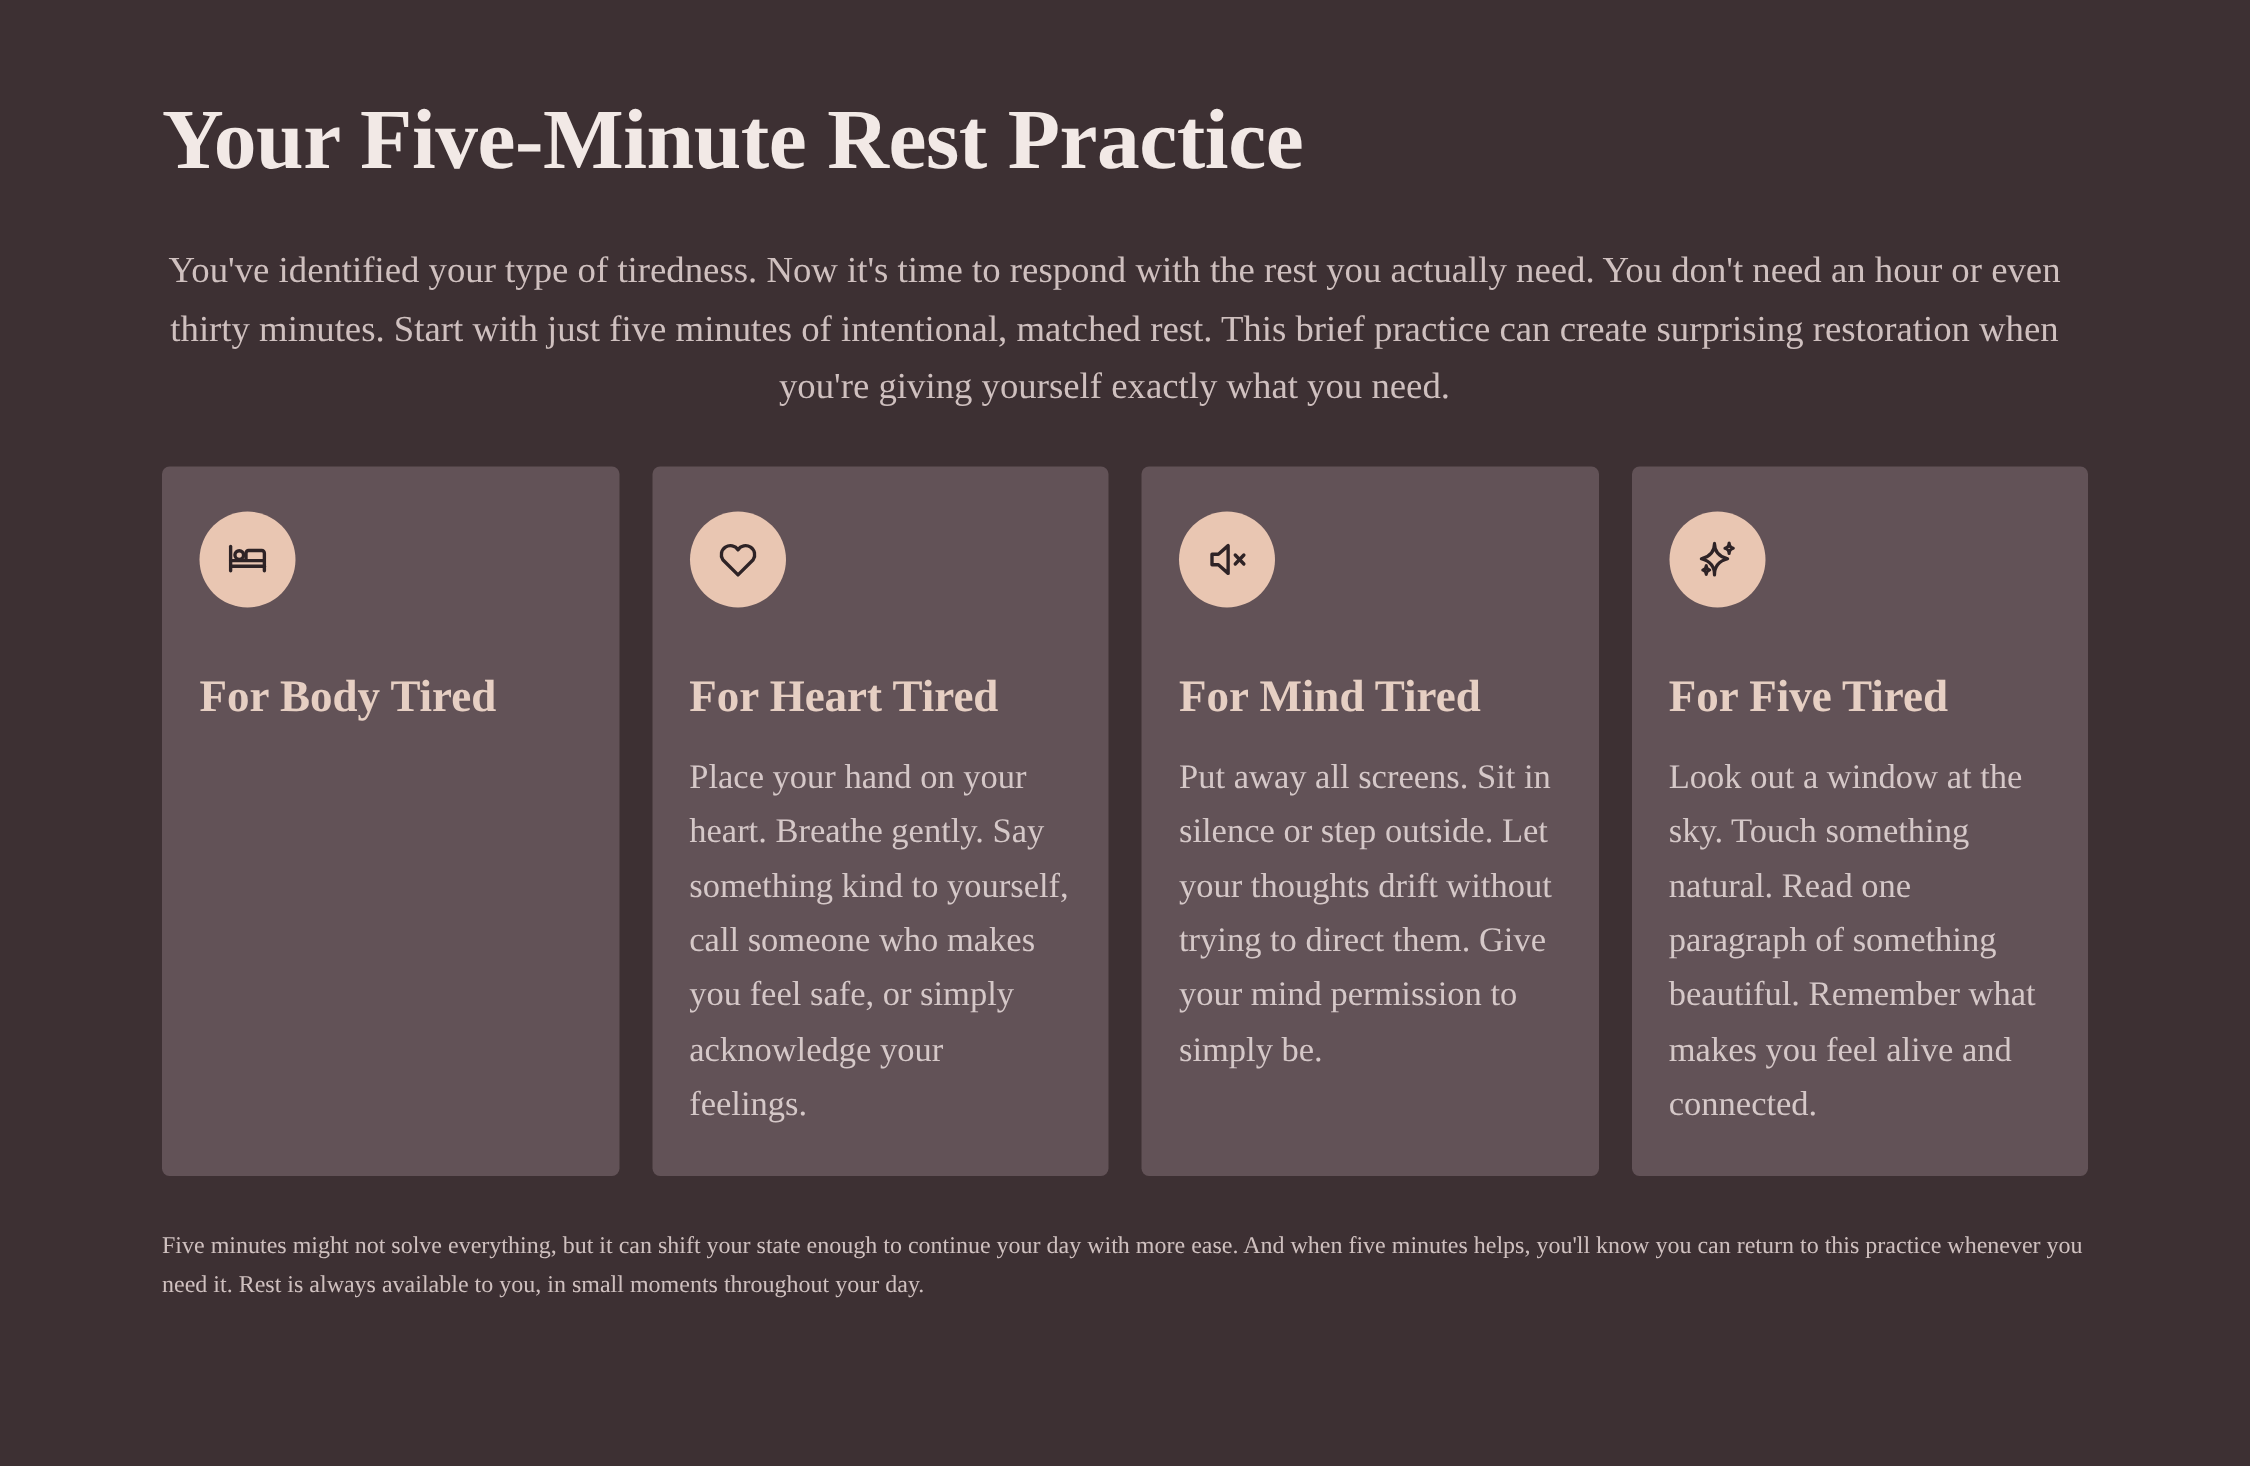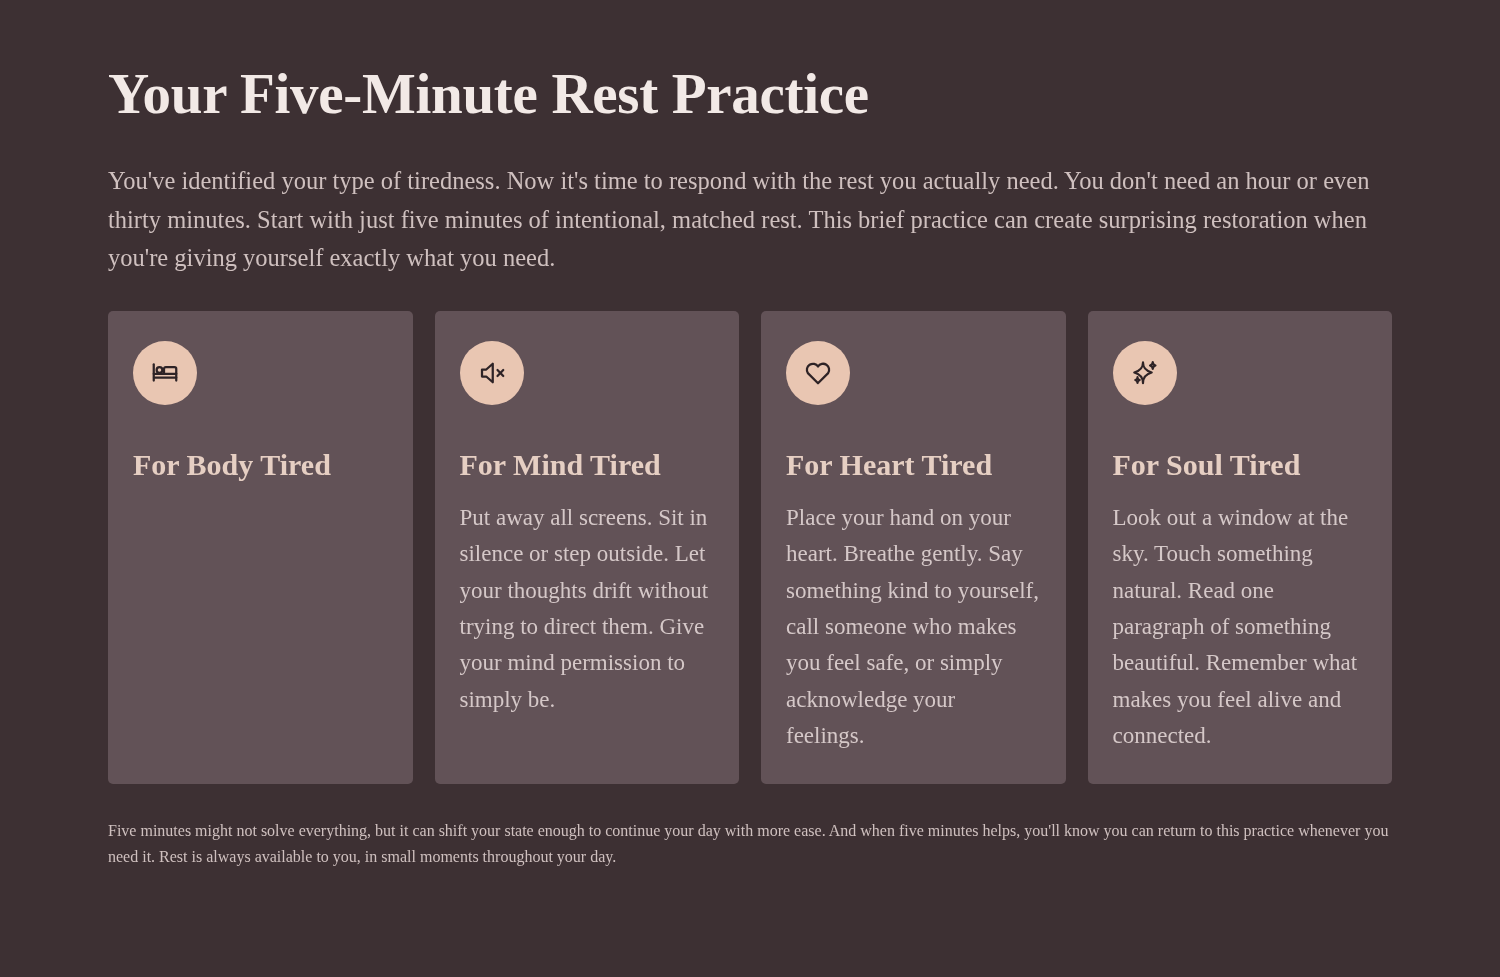--- a/index.html
+++ b/index.html
@@ -32,20 +32,21 @@
     line-height: 1.12;
   }
 
   .intro-paragraph {
     font-size: 24.5px;
     color: #cfc0bf;
     line-height: 1.58;
     margin: 0;
     padding-top: 36px;
     max-width: 1270px;
+    text-align: center;
   }
 
   .cards-row {
     display: flex;
     gap: 22px;
     margin-top: 33px;
     align-items: stretch;
   }
 
   .card {
@@ -121,48 +122,48 @@
           <path d="M3.2 15.6 L21 15.6"></path>
           <path d="M21 12.6 L21 18"></path>
         </svg>
       </div>
       <h2 class="card-heading">For Body Tired</h2>
     </div>
 
     <div class="card">
       <div class="card-icon-badge">
         <svg width="30" height="30" viewBox="0 0 24 24" fill="none" stroke="#2e2326" stroke-width="1.8" stroke-linecap="round" stroke-linejoin="round">
+          <path d="M12 20.2 L3.9 12.1 A4.7 4.7 0 0 1 12 6.8 A4.7 4.7 0 0 1 20.1 12.1 Z"></path>
+        </svg>
+      </div>
+      <h2 class="card-heading">For Heart Tired</h2>
+      <p class="card-body">Place your hand on your heart. Breathe gently. Say something kind to yourself, call someone who makes you feel safe, or simply acknowledge your feelings.</p>
+    </div>
+
+    <div class="card">
+      <div class="card-icon-badge">
+        <svg width="30" height="30" viewBox="0 0 24 24" fill="none" stroke="#2e2326" stroke-width="1.8" stroke-linecap="round" stroke-linejoin="round">
           <path d="M4 9.2 L7.4 9.2 L12.6 4.6 L12.6 19.4 L7.4 14.8 L4 14.8 Z"></path>
           <path d="M16.4 9.6 L21 14.4"></path>
           <path d="M21 9.6 L16.4 14.4"></path>
         </svg>
       </div>
       <h2 class="card-heading">For Mind Tired</h2>
       <p class="card-body">Put away all screens. Sit in silence or step outside. Let your thoughts drift without trying to direct them. Give your mind permission to simply be.</p>
     </div>
 
     <div class="card">
       <div class="card-icon-badge">
-        <svg width="30" height="30" viewBox="0 0 24 24" fill="none" stroke="#2e2326" stroke-width="1.8" stroke-linecap="round" stroke-linejoin="round">
-          <path d="M12 20.2 L3.9 12.1 A4.7 4.7 0 0 1 12 6.8 A4.7 4.7 0 0 1 20.1 12.1 Z"></path>
-        </svg>
-      </div>
-      <h2 class="card-heading">For Heart Tired</h2>
-      <p class="card-body">Place your hand on your heart. Breathe gently. Say something kind to yourself, call someone who makes you feel safe, or simply acknowledge your feelings.</p>
-    </div>
-
-    <div class="card">
-      <div class="card-icon-badge">
         <svg width="30" height="30" viewBox="0 0 24 24" fill="none" stroke="#2e2326" stroke-width="1.7" stroke-linecap="round" stroke-linejoin="round">
           <path d="M10.4 3.4 C10.4 8.0 8.0 10.4 3.4 11.6 C8.0 12.8 10.4 15.2 10.4 20.2 C10.4 15.2 12.8 12.8 17.4 11.6 C12.8 10.4 10.4 8.0 10.4 3.4 Z"></path>
           <path d="M18.2 3.2 C18.2 4.8 17.5 5.6 16.0 6.0 C17.5 6.4 18.2 7.2 18.2 8.8 C18.2 7.2 18.9 6.4 20.4 6.0 C18.9 5.6 18.2 4.8 18.2 3.2 Z"></path>
           <path d="M6.0 15.3 C6.0 16.6 5.4 17.3 4.2 17.6 C5.4 17.9 6.0 18.6 6.0 19.9 C6.0 18.6 6.6 17.9 7.8 17.6 C6.6 17.3 6.0 16.6 6.0 15.3 Z"></path>
         </svg>
       </div>
-      <h2 class="card-heading">For Soul Tired</h2>
+      <h2 class="card-heading">For Five Tired</h2>
       <p class="card-body">Look out a window at the sky. Touch something natural. Read one paragraph of something beautiful. Remember what makes you feel alive and connected.</p>
     </div>
 
   </div>
 
   <p class="closing-paragraph">Five minutes might not solve everything, but it can shift your state enough to continue your day with more ease. And when five minutes helps, you'll know you can return to this practice whenever you need it. Rest is always available to you, in small moments throughout your day.</p>
 
 </div>
 
 </body></html>

